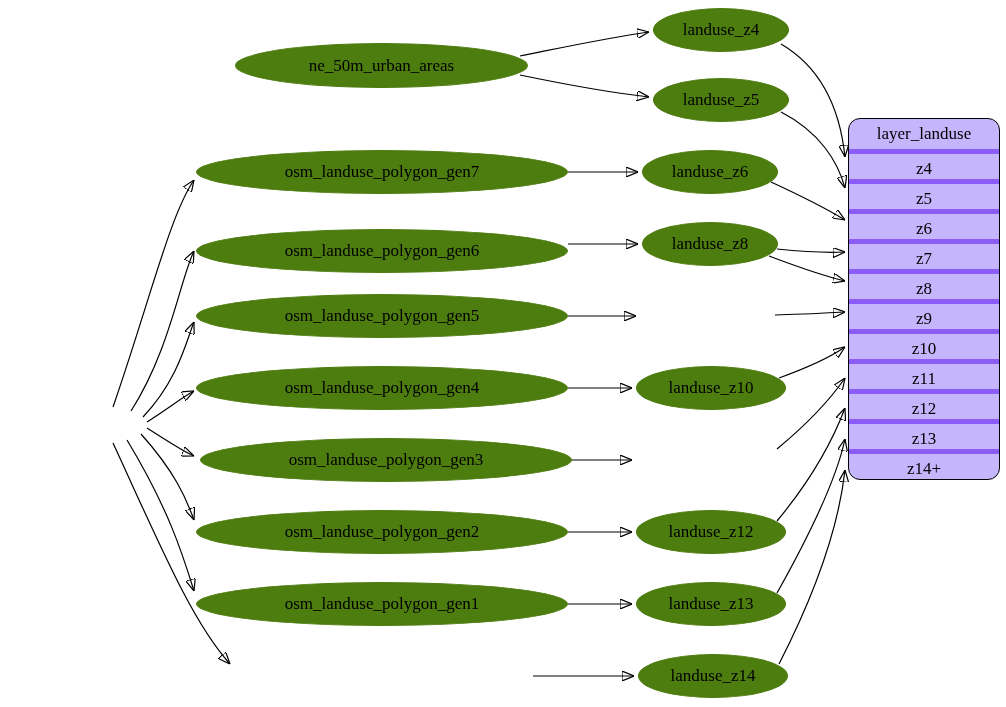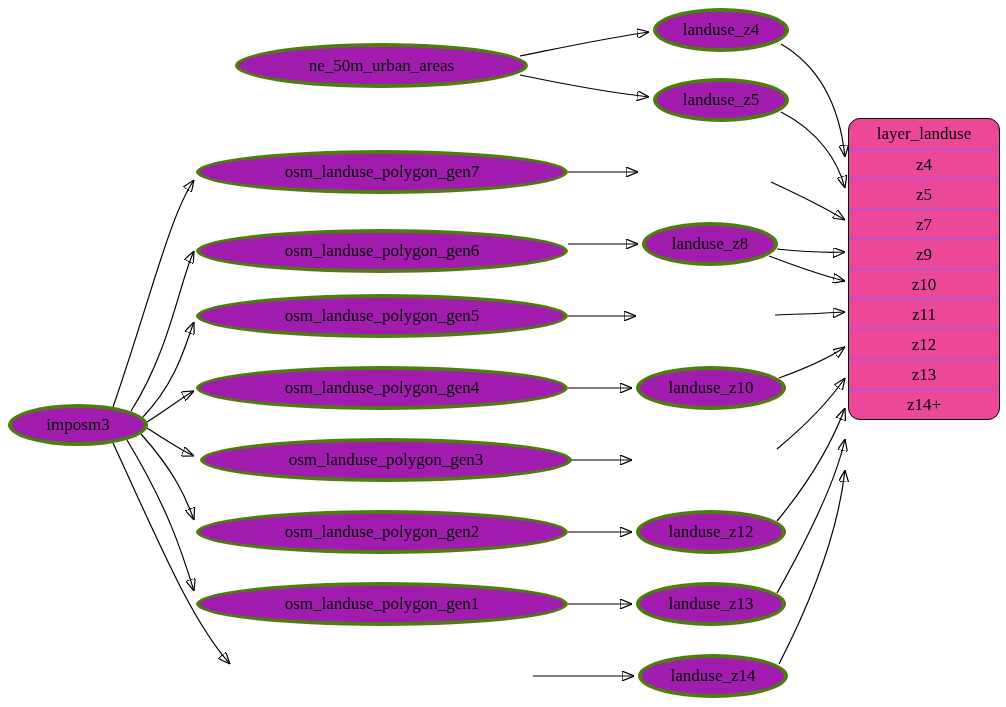--- a/index.html
+++ b/index.html
@@ -20,40 +20,40 @@
     width: 1006px; height: 707px;
     z-index: 1;
   }
   .edges path { stroke: #000000; stroke-width: 1.2; fill: none; }
   .node {
     position: absolute;
     z-index: 2;
     display: flex;
     align-items: center;
     justify-content: center;
-    background: #a21caf;
-    border: 4px solid #4d7c0f;
+    background: #4d7c0f;
+    border: 1px solid #4d7c0f;
     border-radius: 50%;
     white-space: nowrap;
   }
   .record {
     position: absolute;
     z-index: 2;
     left: 848px; top: 118px;
     width: 152px;
-    background: #ec4899; 
+    background: #c4b5fd; 
     border: 1px solid #000000;
     border-radius: 12px;
     overflow: hidden;
   }
   .record-row {
     height: 30px;
     line-height: 29px;
     text-align: center;
-    border-top: 1px solid #8b5cf6;
+    border-top: 5px solid #8b5cf6;
   }
   .record-row:first-child { border-top: none; }
 </style>
 </head>
 <body>
 
 <div class="canvas">
 
   <svg class="edges" viewBox="0 0 1006 707" xmlns="http://www.w3.org/2000/svg">
     <defs>
@@ -85,45 +85,47 @@
     <path marker-end="url(#arrowhead)" d="M777,249 C806,252 826,253 845,252"></path>
     <path marker-end="url(#arrowhead)" d="M769,256 C806,270 828,277 845,281"></path>
     <path marker-end="url(#arrowhead)" d="M775,315 C808,314 828,313 845,312"></path>
     <path marker-end="url(#arrowhead)" d="M779,378 C812,366 832,356 845,347"></path>
     <path marker-end="url(#arrowhead)" d="M777,449 C812,420 834,394 845,378"></path>
     <path marker-end="url(#arrowhead)" d="M777,521 C816,474 836,432 845,408"></path>
     <path marker-end="url(#arrowhead)" d="M777,593 C818,520 838,472 845,439"></path>
     <path marker-end="url(#arrowhead)" d="M779,664 C822,580 840,515 845,470"></path>
   </svg>
 
-  <div class="node" style="left:8px;top:404px;width:140px;height:42px">imposm3</div>
 
   <div class="node" style="left:235px;top:43px;width:293px;height:45px">ne_50m_urban_areas</div>
 
   <div class="node" style="left:196px;top:150px;width:372px;height:44px">osm_landuse_polygon_gen7</div>
   <div class="node" style="left:196px;top:229px;width:372px;height:44px">osm_landuse_polygon_gen6</div>
   <div class="node" style="left:196px;top:294px;width:372px;height:44px">osm_landuse_polygon_gen5</div>
   <div class="node" style="left:196px;top:366px;width:372px;height:44px">osm_landuse_polygon_gen4</div>
   <div class="node" style="left:200px;top:438px;width:372px;height:44px">osm_landuse_polygon_gen3</div>
   <div class="node" style="left:196px;top:510px;width:372px;height:44px">osm_landuse_polygon_gen2</div>
   <div class="node" style="left:196px;top:582px;width:372px;height:44px">osm_landuse_polygon_gen1</div>
 
   <div class="node" style="left:653px;top:8px;width:136px;height:44px">landuse_z4</div>
   <div class="node" style="left:653px;top:78px;width:136px;height:44px">landuse_z5</div>
+  <div class="node" style="left:642px;top:150px;width:136px;height:44px">landuse_z6</div>
   <div class="node" style="left:642px;top:222px;width:136px;height:44px">landuse_z8</div>
   <div class="node" style="left:636px;top:366px;width:150px;height:44px">landuse_z10</div>
   <div class="node" style="left:636px;top:510px;width:150px;height:44px">landuse_z12</div>
   <div class="node" style="left:636px;top:582px;width:150px;height:44px">landuse_z13</div>
   <div class="node" style="left:638px;top:654px;width:150px;height:44px">landuse_z14</div>
 
   <div class="record">
     <div class="record-row">layer_landuse</div>
     <div class="record-row">z4</div>
     <div class="record-row">z5</div>
+    <div class="record-row">z6</div>
     <div class="record-row">z7</div>
+    <div class="record-row">z8</div>
     <div class="record-row">z9</div>
     <div class="record-row">z10</div>
     <div class="record-row">z11</div>
     <div class="record-row">z12</div>
     <div class="record-row">z13</div>
     <div class="record-row">z14+</div>
   </div>
 
 </div>
 

